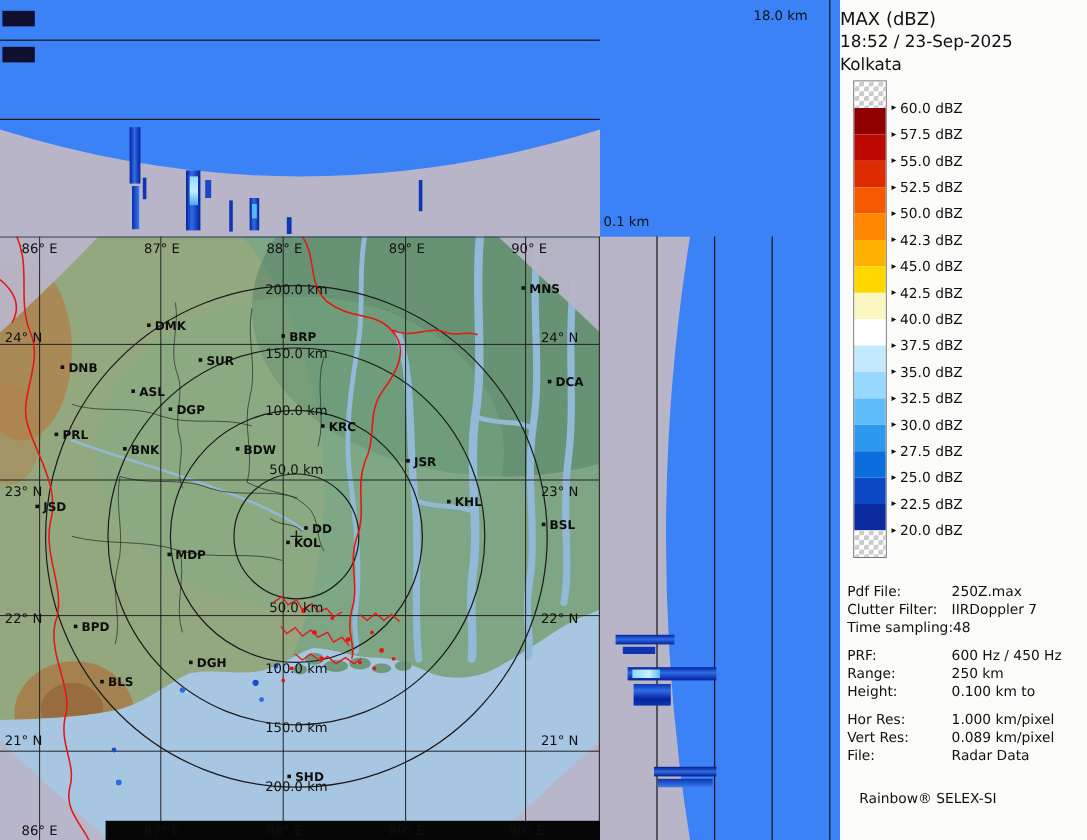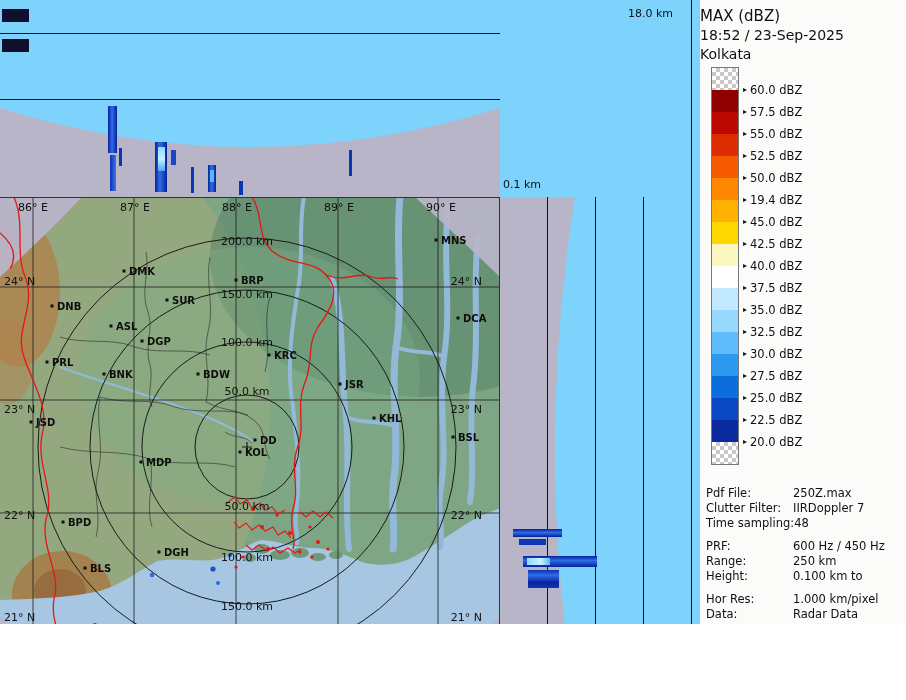--- a/index.html
+++ b/index.html
@@ -1,16 +1,16 @@
 <!DOCTYPE html>
 <html><head>
 <meta charset="utf-8">
 <style>
   html,body{margin:0;padding:0}
-  #screen{position:relative;width:906px;height:624px;background:#7dd3fc;
+  #screen{position:relative;width:906px;height:700px;background:#3b82f6;
     font-family:"DejaVu Sans","Liberation Sans",sans-serif;overflow:hidden;color:#101010}
   .abs{position:absolute}
   .hline{position:absolute;height:1px;background:#141414}
   .vline{position:absolute;width:1px;background:#141414}
   .echo{position:absolute}
   .axis-label{position:absolute;font-size:11px;color:#101010;white-space:nowrap}
   .panelbox{position:absolute;background:#10102e}
 
   #legend{position:absolute;left:700px;top:0;width:206px;height:700px;background:#fbfbf9}
   .lg-head{position:absolute;top:7px;left:0;width:100%;}
@@ -316,21 +316,21 @@
         <div class="lg-scale-label" style="top: 148px;">
           <span class="lg-arrow">▸</span>
           <span>52.5 dBZ</span>
         </div>
         <div class="lg-scale-label" style="top: 170px;">
           <span class="lg-arrow">▸</span>
           <span>50.0 dBZ</span>
         </div>
         <div class="lg-scale-label" style="top: 192px;">
           <span class="lg-arrow">▸</span>
-          <span>19.4 dBZ</span>
+          <span>42.3 dBZ</span>
         </div>
         <div class="lg-scale-label" style="top: 214px;">
           <span class="lg-arrow">▸</span>
           <span>45.0 dBZ</span>
         </div>
         <div class="lg-scale-label" style="top: 236px;">
           <span class="lg-arrow">▸</span>
           <span>42.5 dBZ</span>
         </div>
         <div class="lg-scale-label" style="top: 258px;">
@@ -393,20 +393,24 @@
         </div>
         <div class="lg-info-row">
           <span class="lg-info-label">Height:</span>
           <span>0.100 km to</span>
         </div>
         <div class="lg-info-row" style="margin-top: 8px;">
           <span class="lg-info-label">Hor Res:</span>
           <span>1.000 km/pixel</span>
         </div>
         <div class="lg-info-row">
-          <span class="lg-info-label">Data:</span>
+          <span class="lg-info-label">Vert Res:</span>
+          <span>0.089 km/pixel</span>
+        </div>
+        <div class="lg-info-row">
+          <span class="lg-info-label">File:</span>
           <span>Radar Data</span>
         </div>
       </div>
     <div class="lg-brand">Rainbow® SELEX-SI</div>
   </div>
 
 </div>
 
 </body></html>

